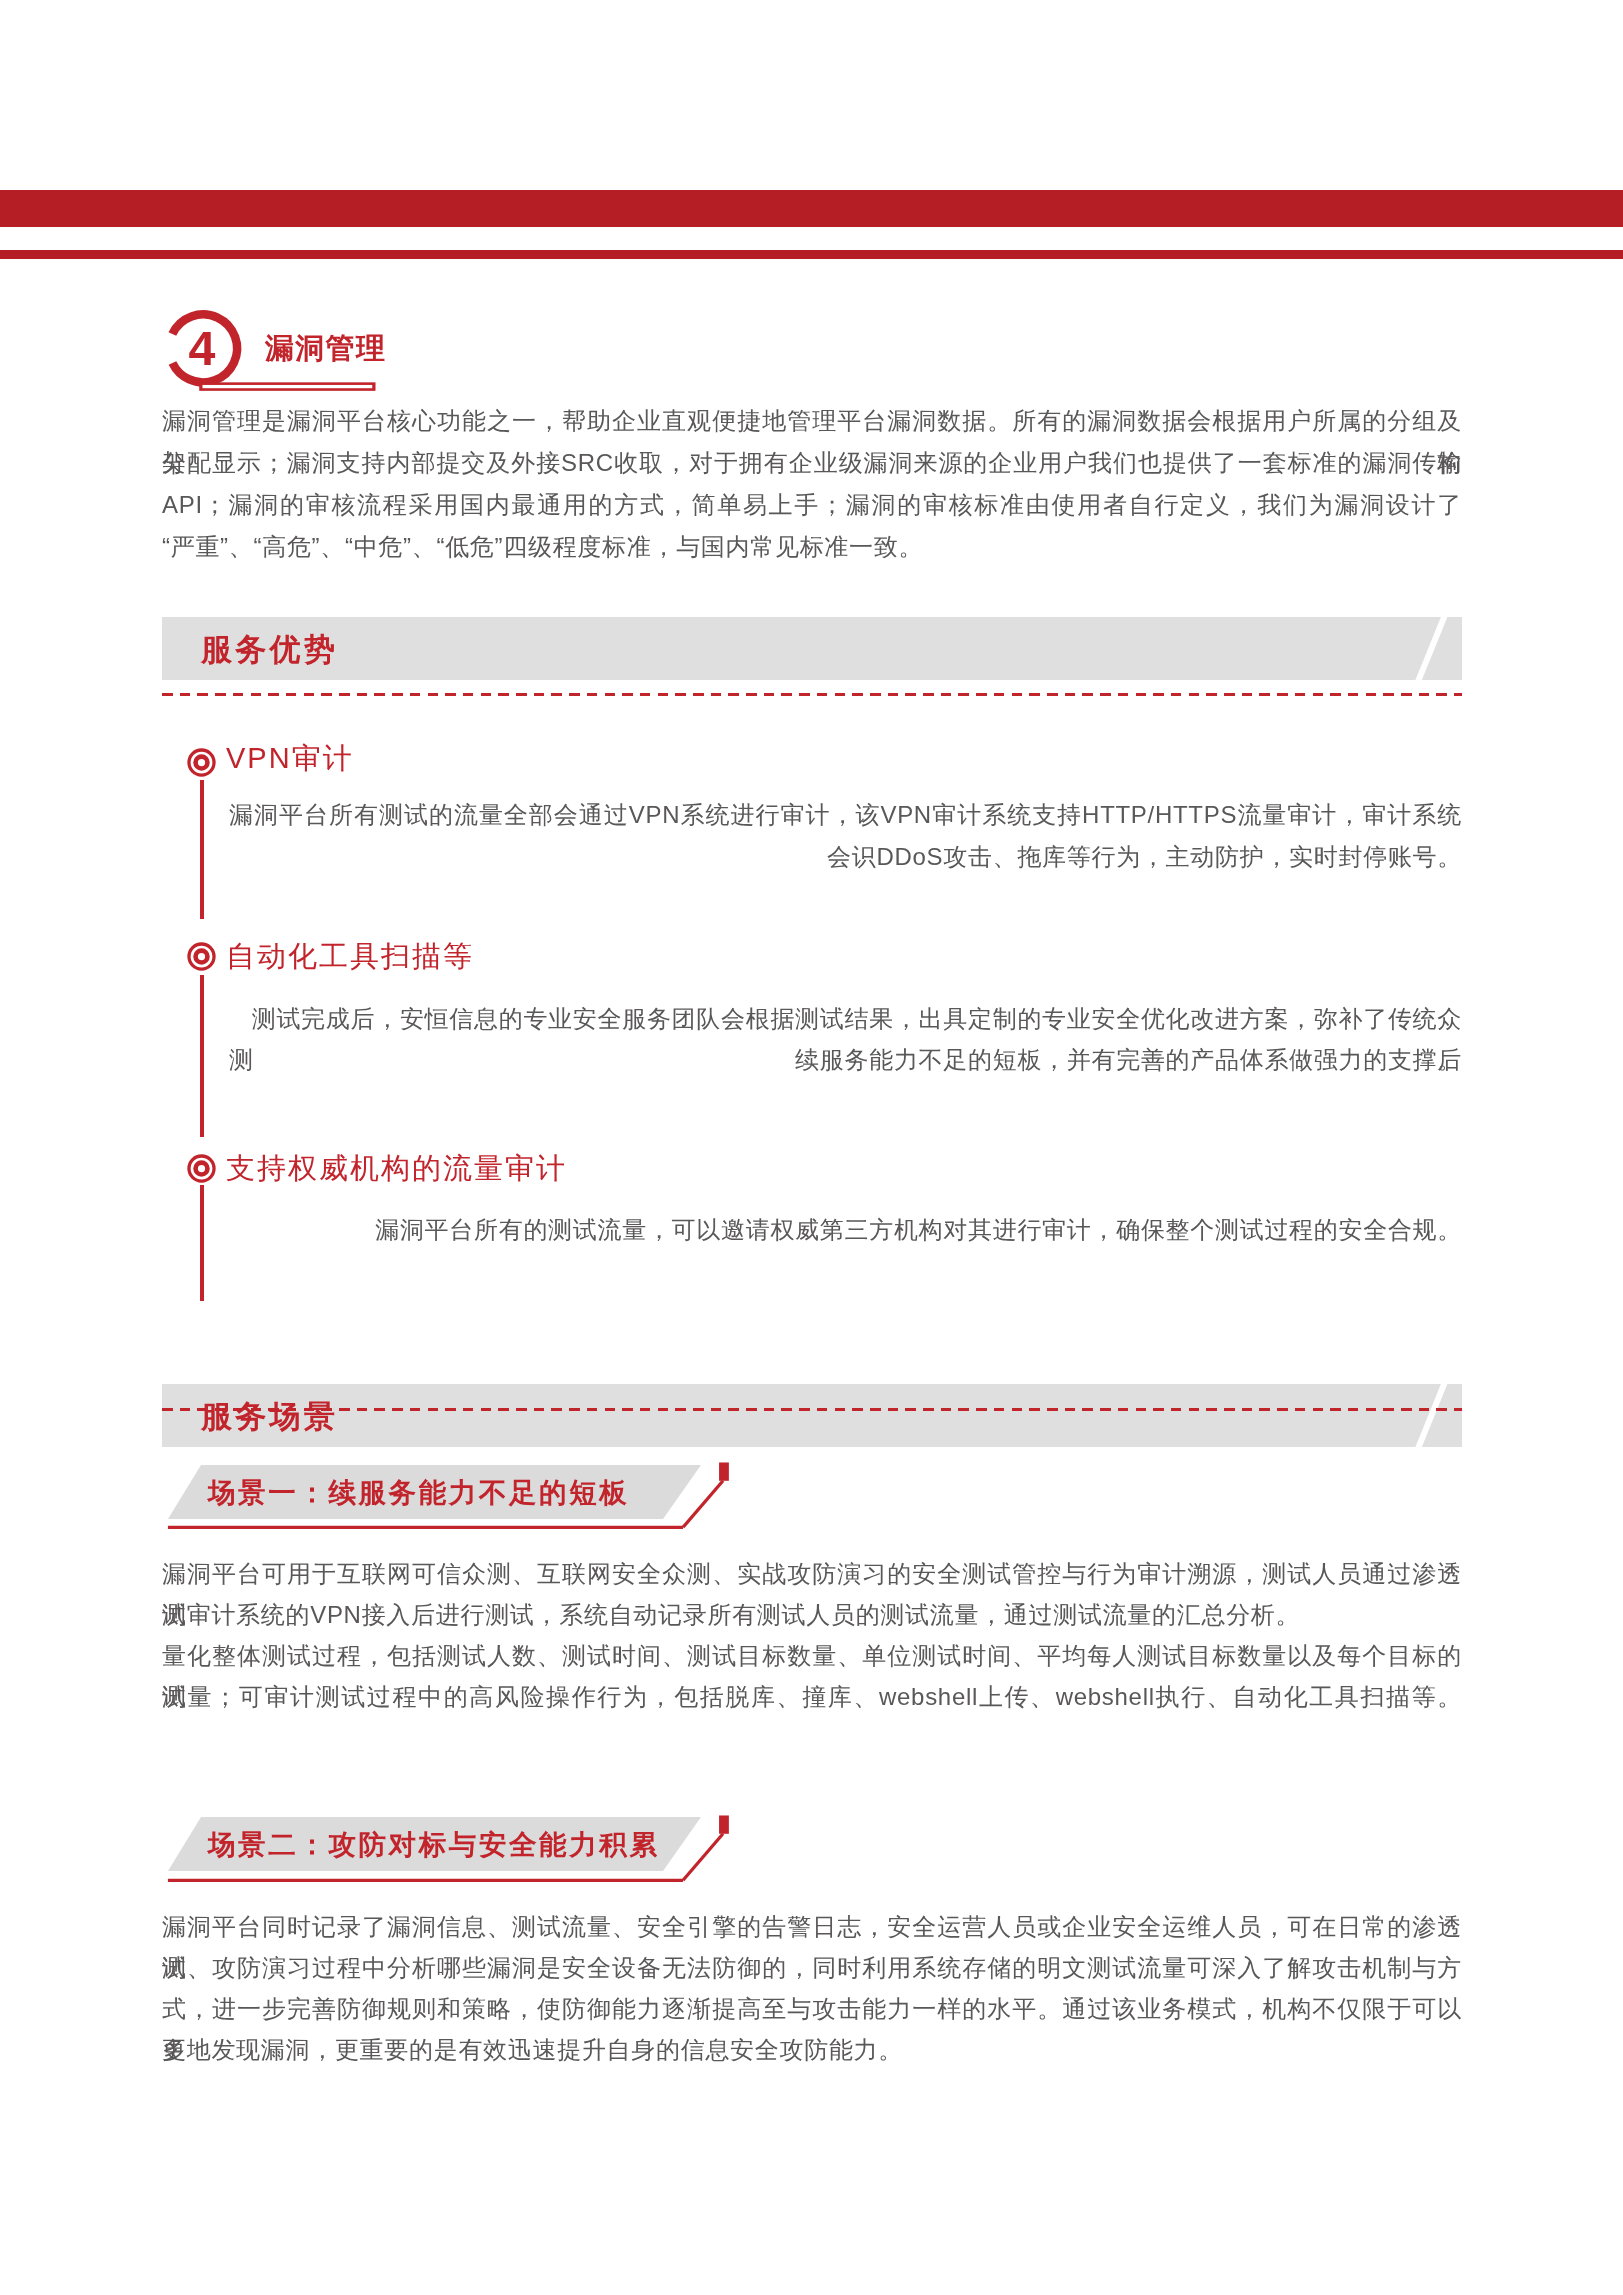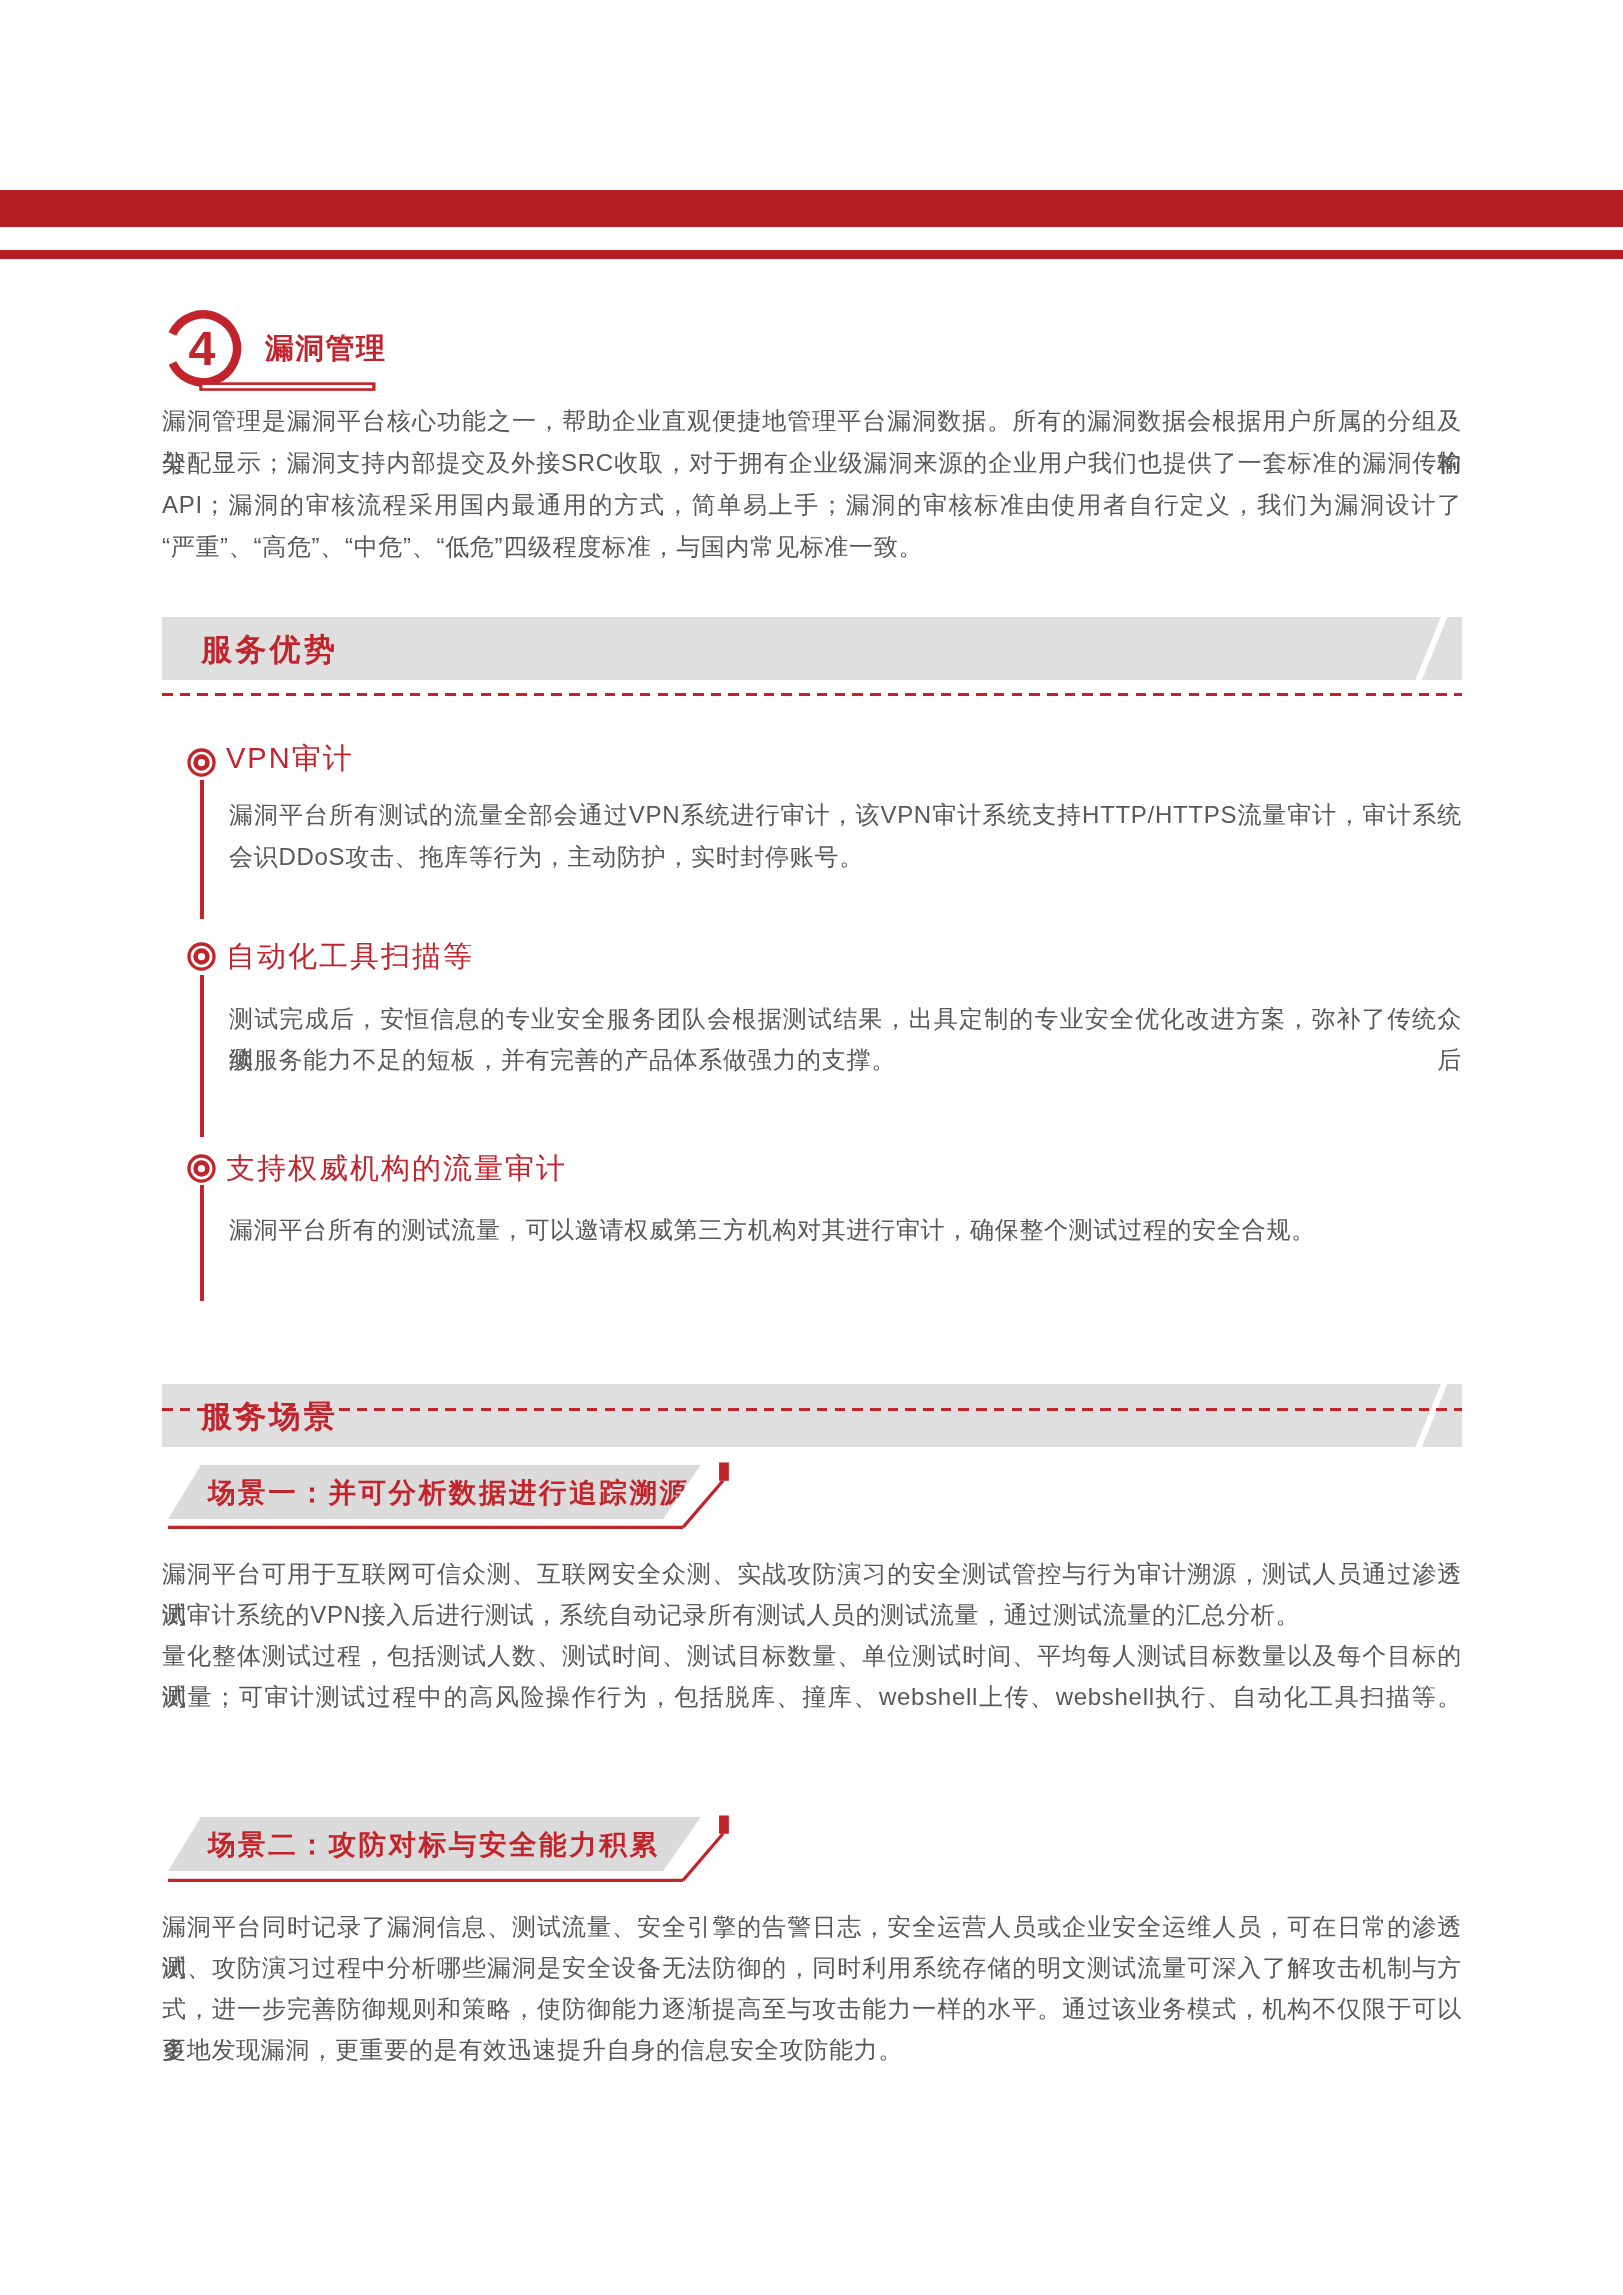--- a/index.html
+++ b/index.html
@@ -58,21 +58,21 @@
   }
   .dashed-1{top:693px;}
   .dashed-2{top:1408px;}
   
   .adv-title{
     left:226px;width:785px;line-height:31px;
     font-size:29px;color:var(--red);letter-spacing:2px;
   }
   .stem{left:200px;width:3.9px;background:var(--red);}
   .adv-body{left:229px;width:1233px;}
-  .adv-body .body-line{line-height:42px;height:42px;}
+  .adv-body .body-line{line-height:42px;height:42px;text-align:right;}
   .adv-body.tight .body-line{line-height:41px;height:41px;}
   
   .banner{
     left:168px;width:533px;height:54px;
     background:#DBDBDB;
     clip-path:polygon(33px 0,100% 0,calc(100% - 38px) 100%,0 100%);
   }
   .banner .banner-title{
     position:absolute;left:40px;top:0;line-height:55px;
     font-size:27.5px;font-weight:bold;color:var(--red);letter-spacing:2.6px;white-space:nowrap;
@@ -148,21 +148,21 @@
     <div class="body-line left">漏洞平台所有的测试流量，可以邀请权威第三方机构对其进行审计，确保整个测试过程的安全合规。</div>
   </div>
 
   <div class="abs section-bar bar-scenarios">
     <div class="section-bar-title">服务场景</div>
     <div class="slash"></div>
   </div>
   <div class="abs dashed dashed-2"></div>
 
   <div class="abs banner banner-1">
-    <div class="banner-title">场景一：并可分析数据进行追踪溯源</div>
+    <div class="banner-title">场景一：续服务能力不足的短板</div>
   </div>
   <svg class="abs flourish flourish-1" width="576" height="79" viewBox="0 0 880 120">
     <line x1="6" y1="107" x2="793" y2="107" stroke="#C2242C" stroke-width="5"></line>
     <line x1="793" y1="107" x2="854" y2="36" stroke="#C2242C" stroke-width="5"></line>
     <rect x="848" y="8" width="15" height="28" fill="#C2242C"></rect>
   </svg>
   <div class="abs scen-body scen-body-1">
     <div class="body-line just">漏洞平台可用于互联网可信众测、互联网安全众测、实战攻防演习的安全测试管控与行为审计溯源，测试人员通过渗透测</div>
     <div class="body-line left">试审计系统的VPN接入后进行测试，系统自动记录所有测试人员的测试流量，通过测试流量的汇总分析。</div>
     <div class="body-line just">量化整体测试过程，包括测试人数、测试时间、测试目标数量、单位测试时间、平均每人测试目标数量以及每个目标的测</div>

